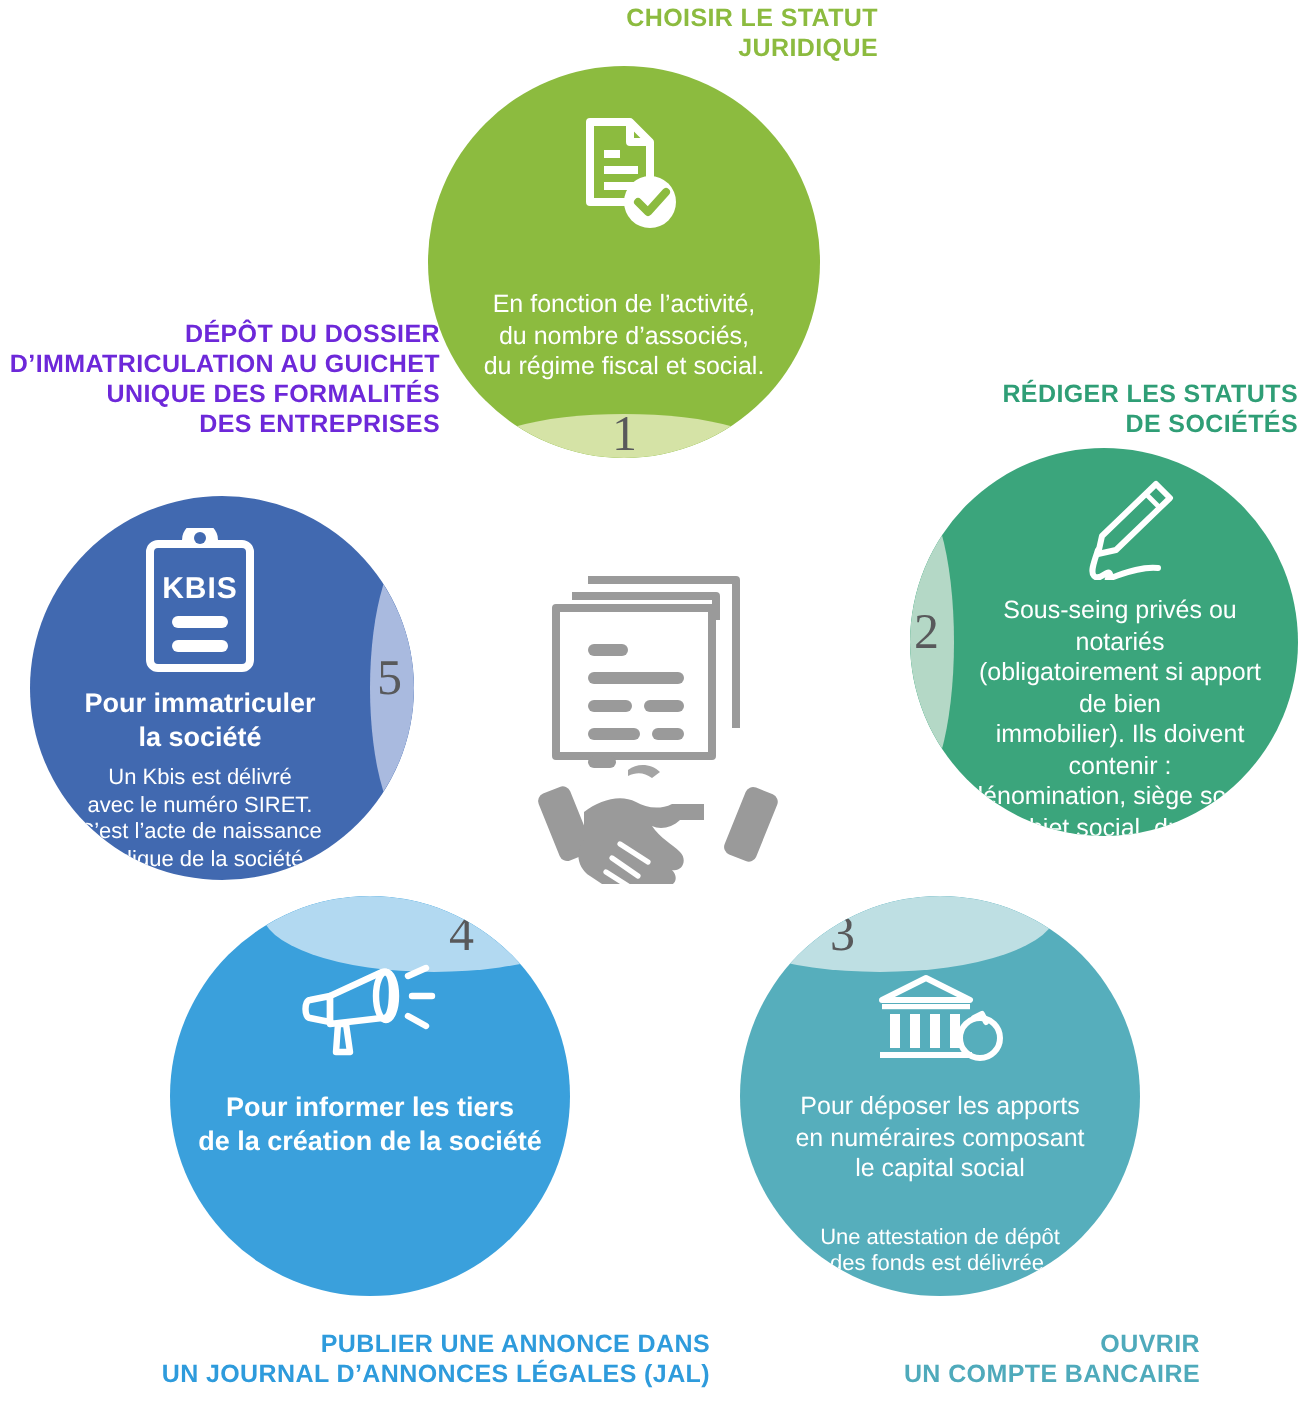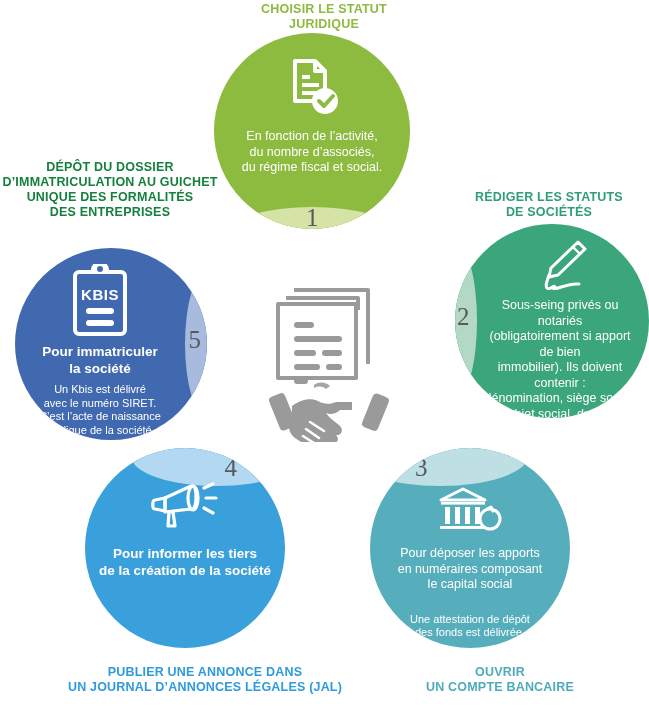--- a/index.html
+++ b/index.html
@@ -19,28 +19,28 @@
     overflow: hidden;
   }
 
   
   .heading {
     position: absolute;
     font-weight: bold;
     font-size: 12.5px;
     line-height: 15px;
     letter-spacing: 0.2px;
-    text-align: center;
+    text-align: right;
     white-space: pre-line;
   }
   #heading-1 { left: 209px; top: 2px;   width: 230px; color: #8CBB3F; }
   #heading-2 { left: 449px; top: 190px; width: 200px; color: #2F9E76; }
   #heading-3 { left: 400px; top: 665px; width: 200px; color: #4FAABB; }
   #heading-4 { left: 55px;  top: 665px; width: 300px; color: #2E9BDC; }
-  #heading-5 { left: 0px;   top: 160px; width: 220px; color: #15803d; }
+  #heading-5 { left: 0px;   top: 160px; width: 220px; color: #6d28d9; }
 
   
   .node {
     position: absolute;
     border-radius: 50%;
     overflow: hidden;
     color: #ffffff;
     text-align: center;
   }
   .node .seg {
@@ -154,21 +154,21 @@
     <div class="body" style="top:24px;">
       <svg class="icon" width="62" height="62" viewBox="0 0 62 62">
         <path d="M14 4 h20 l10 10 v30 h-30 z" fill="none" stroke="#fff" stroke-width="4" stroke-linejoin="round"></path>
         <path d="M34 4 v10 h10" fill="none" stroke="#fff" stroke-width="4" stroke-linejoin="round"></path>
         <rect x="21" y="18" width="8" height="4" fill="#fff"></rect>
         <rect x="21" y="26" width="17" height="4" fill="#fff"></rect>
         <rect x="21" y="34" width="17" height="4" fill="#fff"></rect>
         <circle cx="44" cy="44" r="13" fill="#fff"></circle>
         <path d="M38 44 l5 5 l9 -10" fill="none" stroke="#8CBB3F" stroke-width="4" stroke-linecap="round" stroke-linejoin="round"></path>
       </svg>
-      <div class="t-main" style="margin-top:10px;">En fonction de l’activité,
+      <div class="t-main" style="margin-top:26px;">En fonction de l’activité,
 du nombre d’associés,
 du régime fiscal et social.</div>
     </div>
     <span class="num">1</span>
   </div>
 
   <div class="node" id="node-2">
     <div class="seg"></div>
     <div class="body" style="top:16px; padding:0 10px 0 26px;">
       <svg class="icon" width="56" height="50" viewBox="0 0 56 50">

